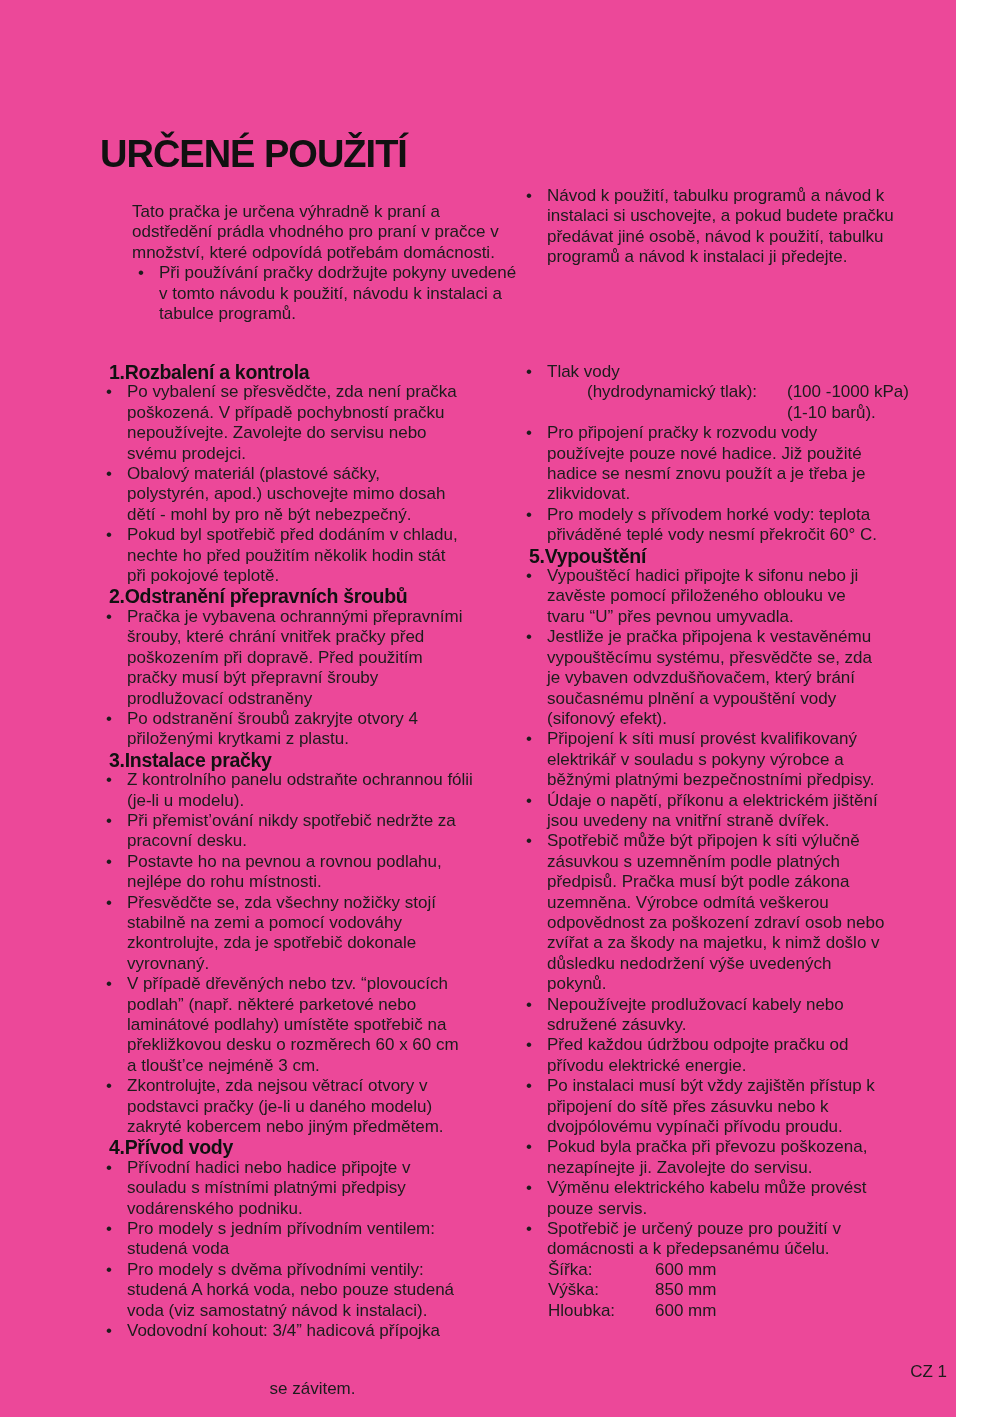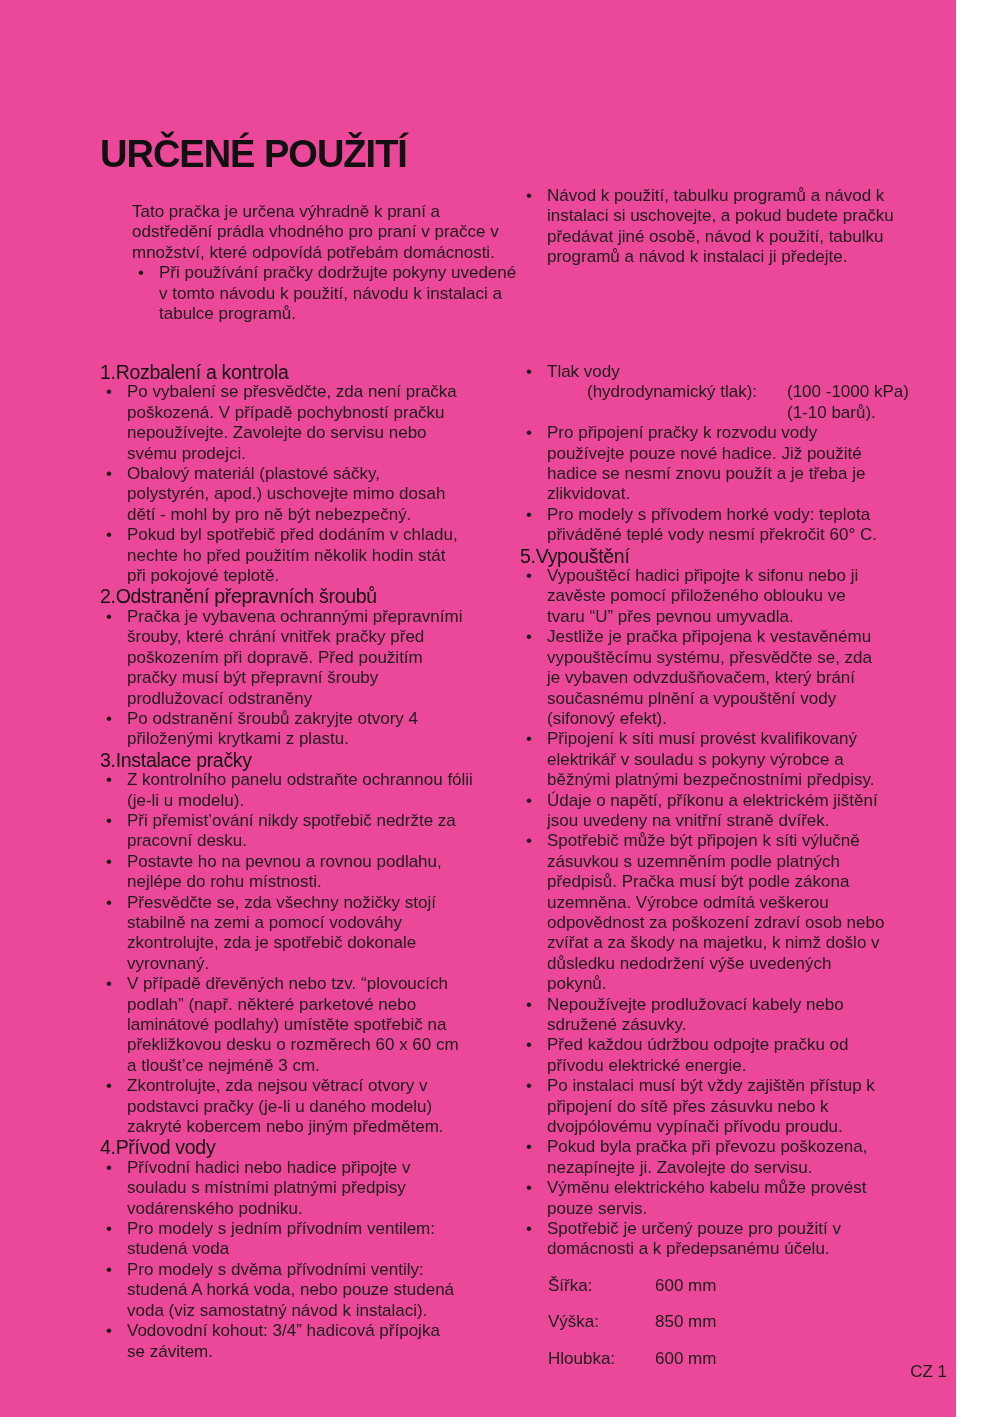--- a/index.html
+++ b/index.html
@@ -27,45 +27,46 @@
     font-size:17px;
     line-height:20.4px;
   }
   #sec1-left{left:100px;top:202px;margin-left:32px;}
   #sec1-right{left:520px;top:186px;}
   #sec2-left{left:100px;top:362px;}
   #sec2-right{left:520px;top:362px;}
   .para{white-space:pre-line;}
   .h-block{
     font-size:19.5px;
-    font-weight:400;
+    font-weight:700;
     line-height:20.4px;
     letter-spacing:-0.3px;
     color:#111;
     white-space:nowrap;
+    margin-left:9px;
   }
   .bullet{display:flex;}
   .bullet .marker{
     flex:none;width:27px;
     padding-left:6px;
     box-sizing:border-box;
   }
   .bullet .content{flex:1;white-space:pre-line;}
-  .center-line{text-align:left;white-space:nowrap;}
+  .center-line{text-align:center;white-space:nowrap;margin-top:37px;}
   .prow{display:flex;white-space:nowrap;}
   .plabel{flex:none;width:200px;margin-left:40px;}
   .subheading{
     font-size:19px;
     font-weight:700;
     letter-spacing:-0.3px;
     padding-left:28px;
     color:#111;
     white-space:nowrap;
   }
-  .dim-row{display:flex;padding-left:28px;margin-top:16px;}
+  .dim-row{display:flex;padding-left:28px;}
   .dim-label{flex:none;width:107px;}
   #footer{
     position:absolute;
     left:0;right:9px;top:1362px;
     text-align:right;
     font-size:17px;
   }
 </style>
 </head>
 <body>

